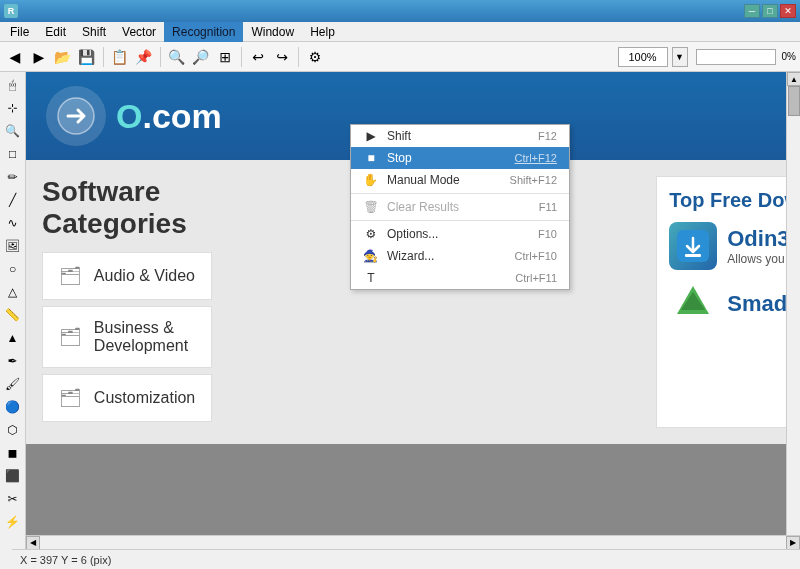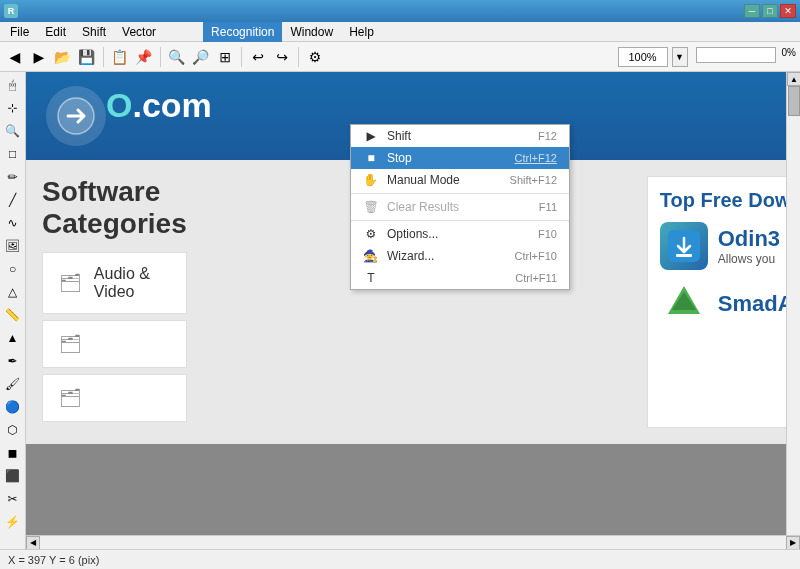--- a/index.html
+++ b/index.html
@@ -35,21 +35,21 @@
       padding: 0 2px;
     }
     .menu-item {
       padding: 10px 8px;
       cursor: pointer;
       font-size: 12px;
       height: 100%;
       display: flex;
       align-items: center;
     }
-    .menu-item.active { background: #3584c8; color: #ffffff; margin-left: 39px; }
+    .menu-item.active { background: #3584c8; color: #0f172a; }
 
     
     .toolbar {
       background: #f5f5f5;
       height: 30px;
       display: flex;
       align-items: center;
       border-bottom: 1px solid #ccc;
       padding: 0 4px;
       gap: 2px;
@@ -62,21 +62,21 @@
       cursor: pointer;
       display: flex;
       align-items: center;
       justify-content: center;
       font-size: 14px;
       border-radius: 2px;
     }
     .tb-separator { width: 1px; height: 20px; background: #ccc; margin: 0 3px; }
     .zoom-box {
       display: flex;
-      align-items: flex-start;
+      align-items: center;
       margin-left: auto;
       gap: 4px;
       padding-left: 48px;
     }
     .zoom-input {
       width: 50px;
       height: 20px;
       border: 1px solid #aaa;
       padding: 0 4px;
       font-size: 11px;
@@ -192,21 +192,22 @@
     .site-header {
       background: linear-gradient(to bottom, #1a6aab, #1a5a9b);
       height: 88px;
       display: flex;
       align-items: center;
       padding: 0 20px;
       overflow: hidden;
     }
     .site-logo {
       display: flex;
-      align-items: flex-start;
+      align-items: center;
+      gap: 10px;
     }
     .logo-circle {
       width: 60px;
       height: 60px;
       background: rgba(255,255,255,0.15);
       border-radius: 50%;
       display: flex;
       align-items: center;
       justify-content: center;
     }
@@ -314,21 +315,21 @@
       height: 20px;
       background: #f0f0f0;
       border-top: 1px solid #ccc;
       display: flex;
       align-items: center;
       padding: 0 8px;
       font-size: 11px;
       color: #333;
       position: absolute;
       bottom: 0;
-      left: 0;
+      left: 12px;
       right: 0;
     }
     .dropdown-wrapper {
       position: absolute;
       top: 52px;
       left: 175px;
       z-index: 100;
     }
 
     
@@ -449,33 +450,35 @@
                   <path d="M12 20 L28 20 M22 14 L28 20 L22 26" stroke="white" stroke-width="3" fill="none" stroke-linecap="round" stroke-linejoin="round"></path>
                 </svg>
               </div>
               <div style="color:white;font-size:34px;font-weight:bold;">
                 <span style="color:#6dd;">O</span><span>.com</span>
               </div>
             </div>
           </div>
 
           <div class="site-body">
-            <div style="display:flex; gap:20px;">
+            <div style="display:flex; gap:4px;">
 
               <div class="categories-section">
                 <div class="categories-title">Software Categories</div>
                 <div class="category-item">
                   <span class="cat-icon">🗂</span>
                   <span>Audio &amp; Video</span>
                 </div>
                 <div class="category-item">
                   <span class="cat-icon">🗂</span>
+                  <span>Business &amp; Development</span>
                 </div>
                 <div class="category-item">
                   <span class="cat-icon">🗂</span>
+                  <span>Customization</span>
                 </div>
               </div>
 
               <div class="right-section" style="flex:1;min-width:220px;">
                 <div class="right-title">Top Free Dow</div>
                 <div class="app-item">
                   <div class="app-icon">
                     <svg width="32" height="32" viewBox="0 0 32 32">
                       <rect width="32" height="32" rx="6" fill="#2a8fd4"></rect>
                       <path d="M16 8 L16 20 M10 16 L16 22 L22 16" stroke="white" stroke-width="2.5" fill="none" stroke-linecap="round" stroke-linejoin="round"></path>

